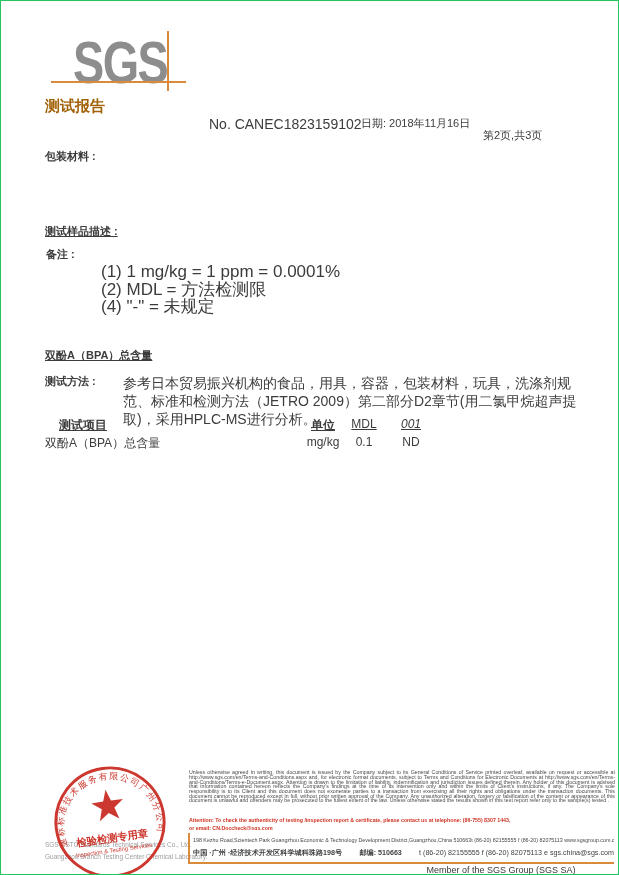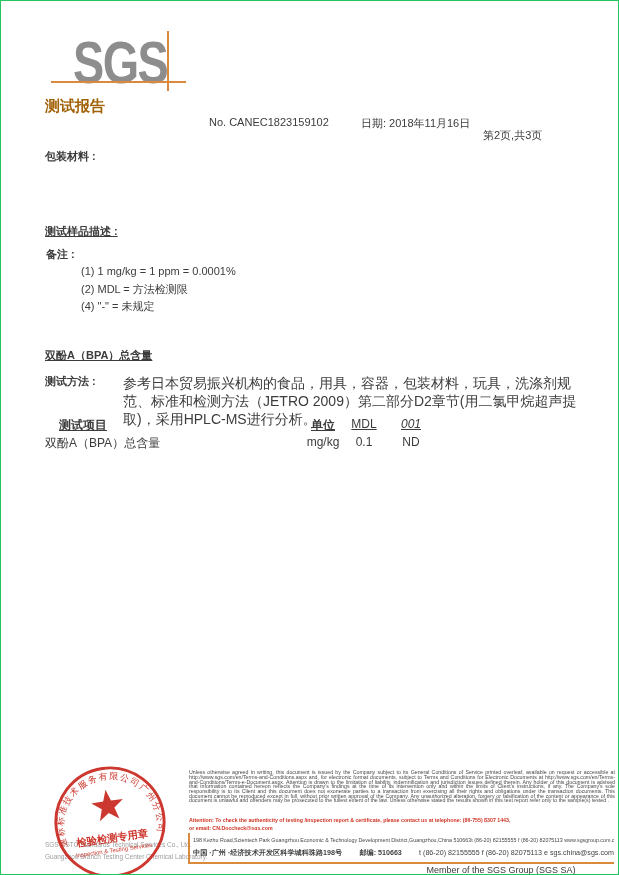--- a/index.html
+++ b/index.html
@@ -12,35 +12,35 @@
   
   .logo-text{
     position:absolute; left:72px; top:32px; font-size:60px; font-weight:bold;
     line-height:60px; letter-spacing:-2px; color:#8d8d8d;
     transform:scaleX(0.78); transform-origin:0 0;
   }
   .logo-hline{ position:absolute; left:50px; top:80px; width:135px; height:2px; background:#d98a3d; }
   .logo-vline{ position:absolute; left:166px; top:30px; width:2px; height:60px; background:#d98a3d; }
   
   .doc-title{ position:absolute; left:44px; top:96px; font-size:15px; font-weight:bold; color:#a16207; }
-  .report-no{ position:absolute; left:208px; top:115px; font-size:11px; }
+  .report-no{ position:absolute; left:208px; top:115px; font-size:14px; }
   .report-date{ position:absolute; left:360px; top:115px; font-size:11px; }
   .report-pages{ position:absolute; left:482px; top:115px; font-size:11px;margin-top:12px; }
   
   .lbl{ font-size:11px; font-weight:bold; }
   .results-label{ position:absolute; left:44px; top:148px; }
   .sample-title{ position:absolute; left:44px; top:176px; text-decoration:underline;margin-top:47px; }
   .sample-table{ position:absolute; left:55px; top:199px; font-size:11px; }
   .srow{ display:flex; height:18px; align-items:center; }
   .sc1{ width:65px; text-align:center; }
   .sc2{ width:105px; text-align:center; }
   .sc3{ padding-left:8px; }
   .srow.head{ font-weight:bold; }
   .notes-label{ position:absolute; left:45px; top:246px; }
-  .notes{ position:absolute; left:80px; top:262px; font-size:11px; line-height:17.6px; }
+  .notes{ position:absolute; left:100px; top:262px; font-size:17px; line-height:17.6px; }
   .bpa-title{ position:absolute; left:44px; top:347px; text-decoration:underline; }
   .method-label{ position:absolute; left:44px; top:373px; font-size:11px; }
   .method-text{ position:absolute; left:122px; top:373px; width:468px; font-size:14px; line-height:18px; }
   .rt{ position:absolute; font-size:12px; }
   .rt-u{ text-decoration:underline; }
   .rt-b{ font-weight:bold; }
   .rt-i{ font-style:italic; }
   .cc{ width:44px; text-align:center; }
   
   .stamp{ position:absolute; left:50px; top:762px; width:118px; height:118px; transform:rotate(-8deg); opacity:.92; }

